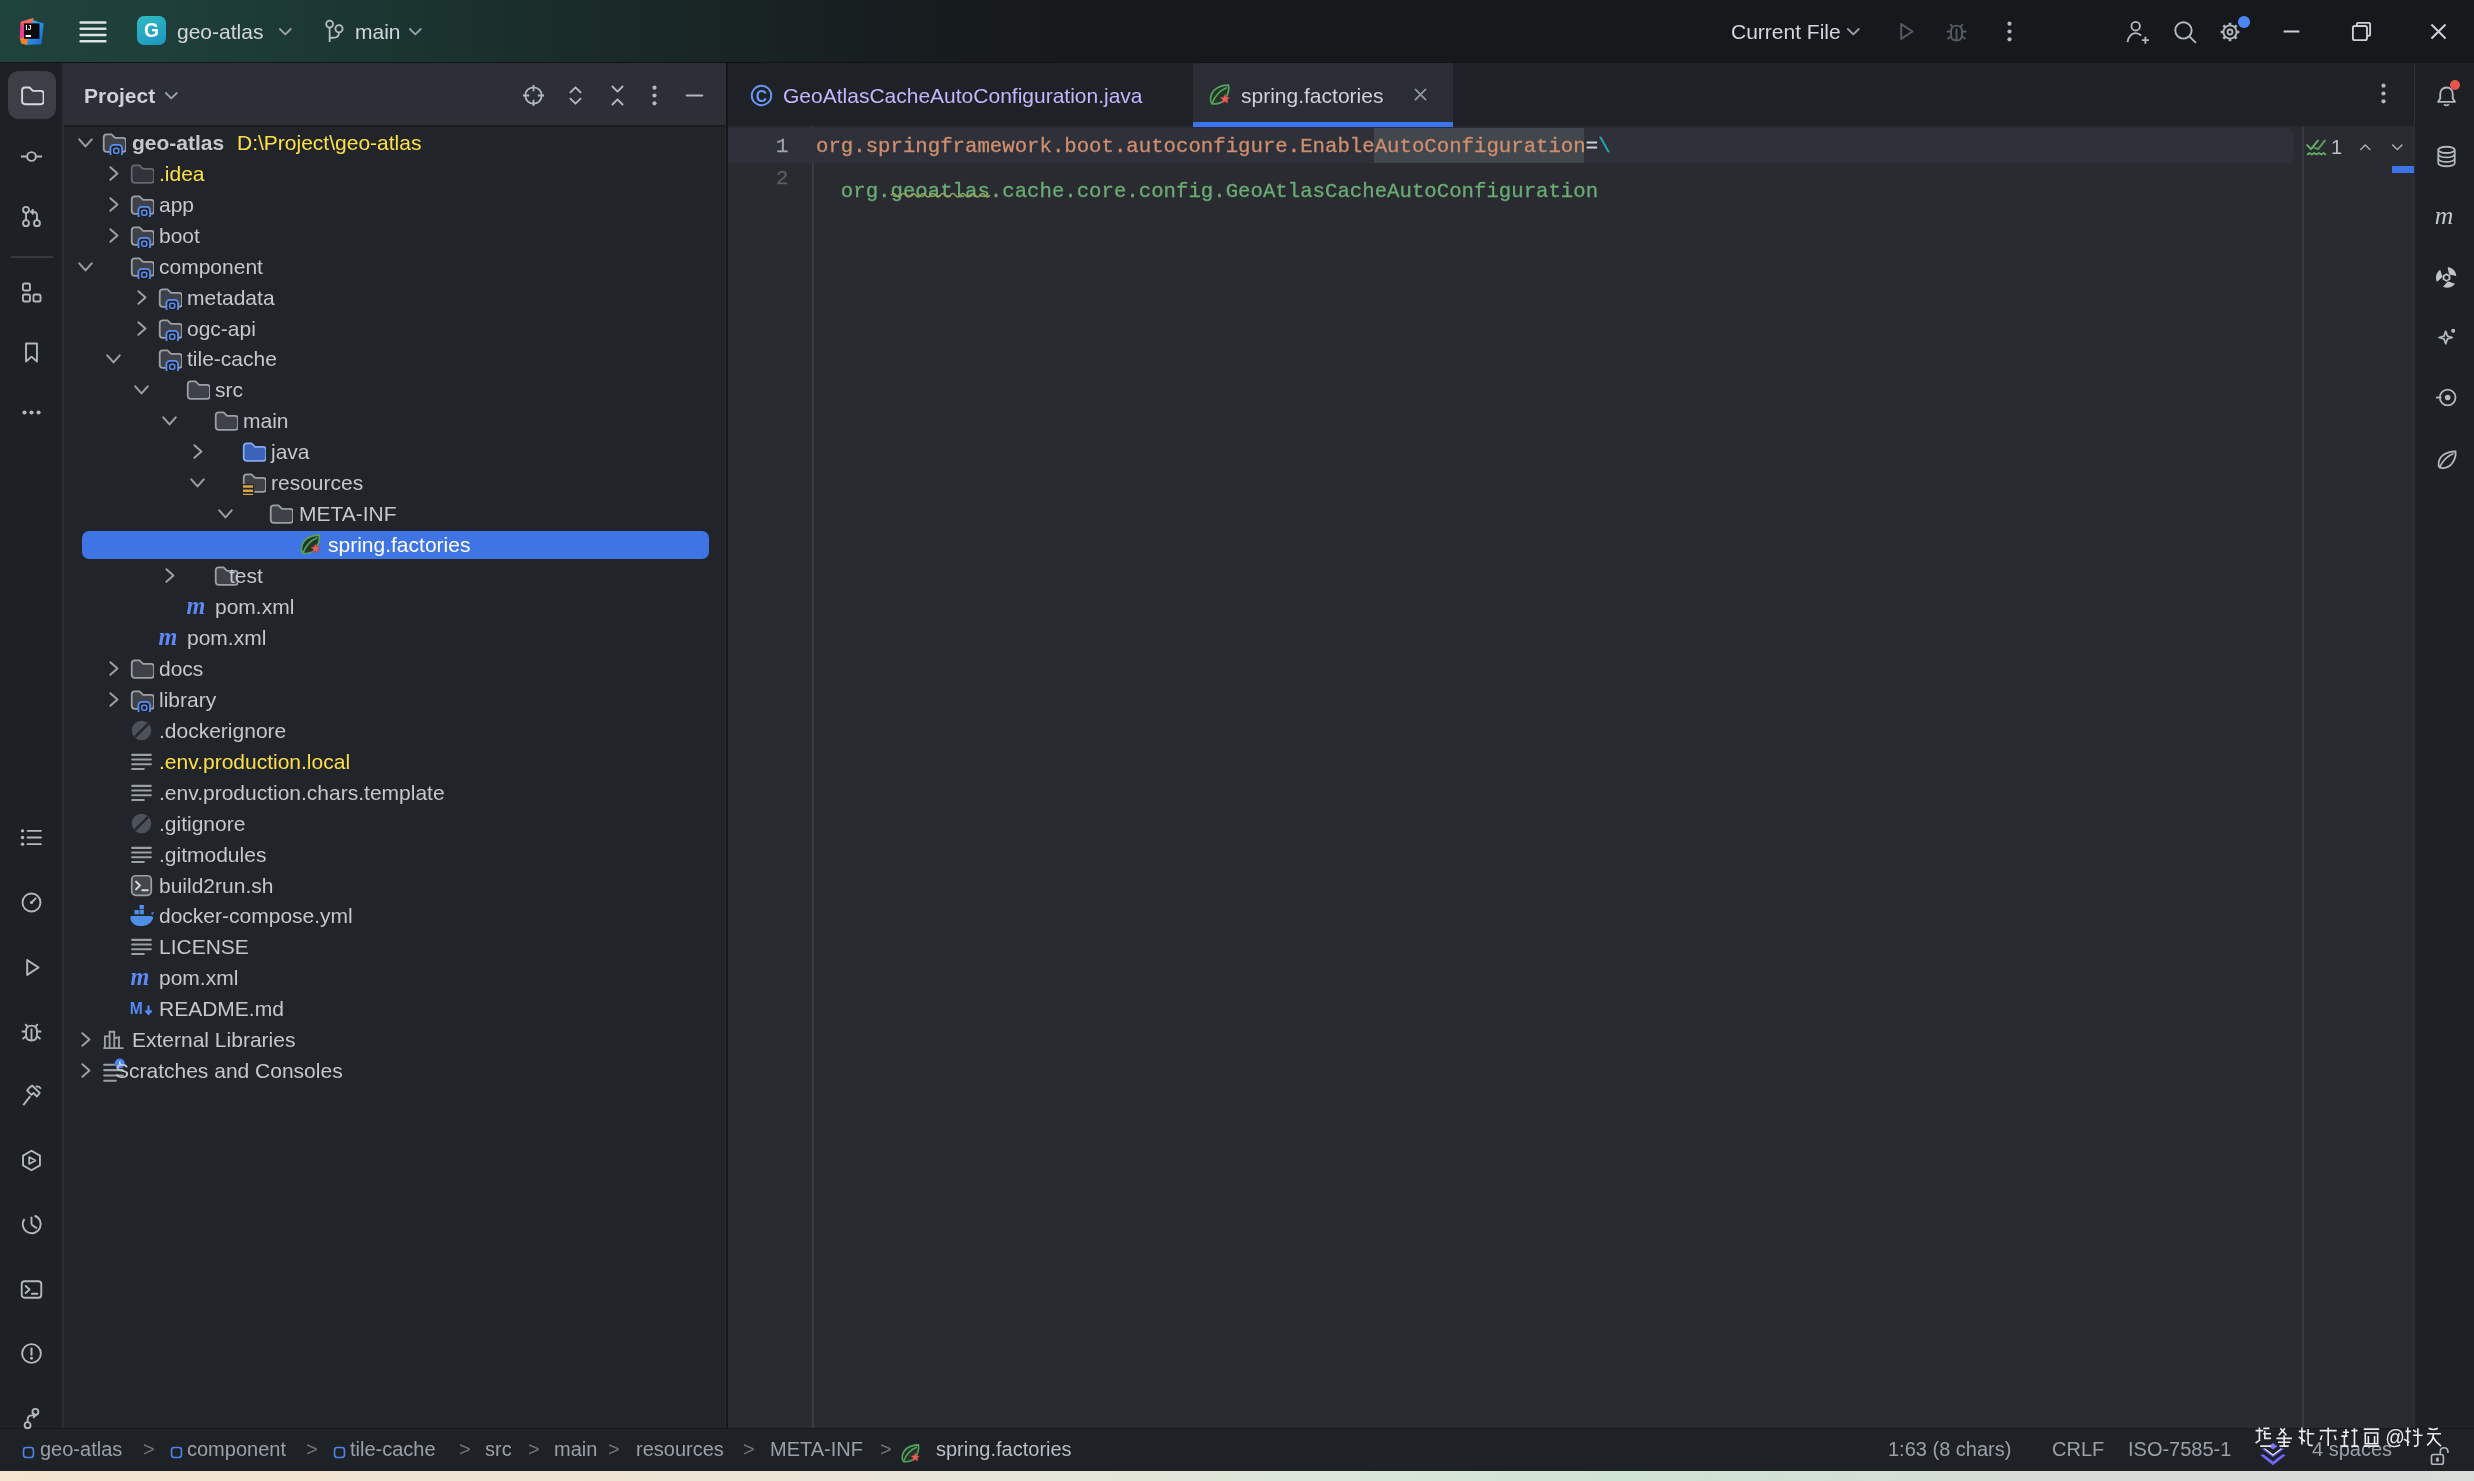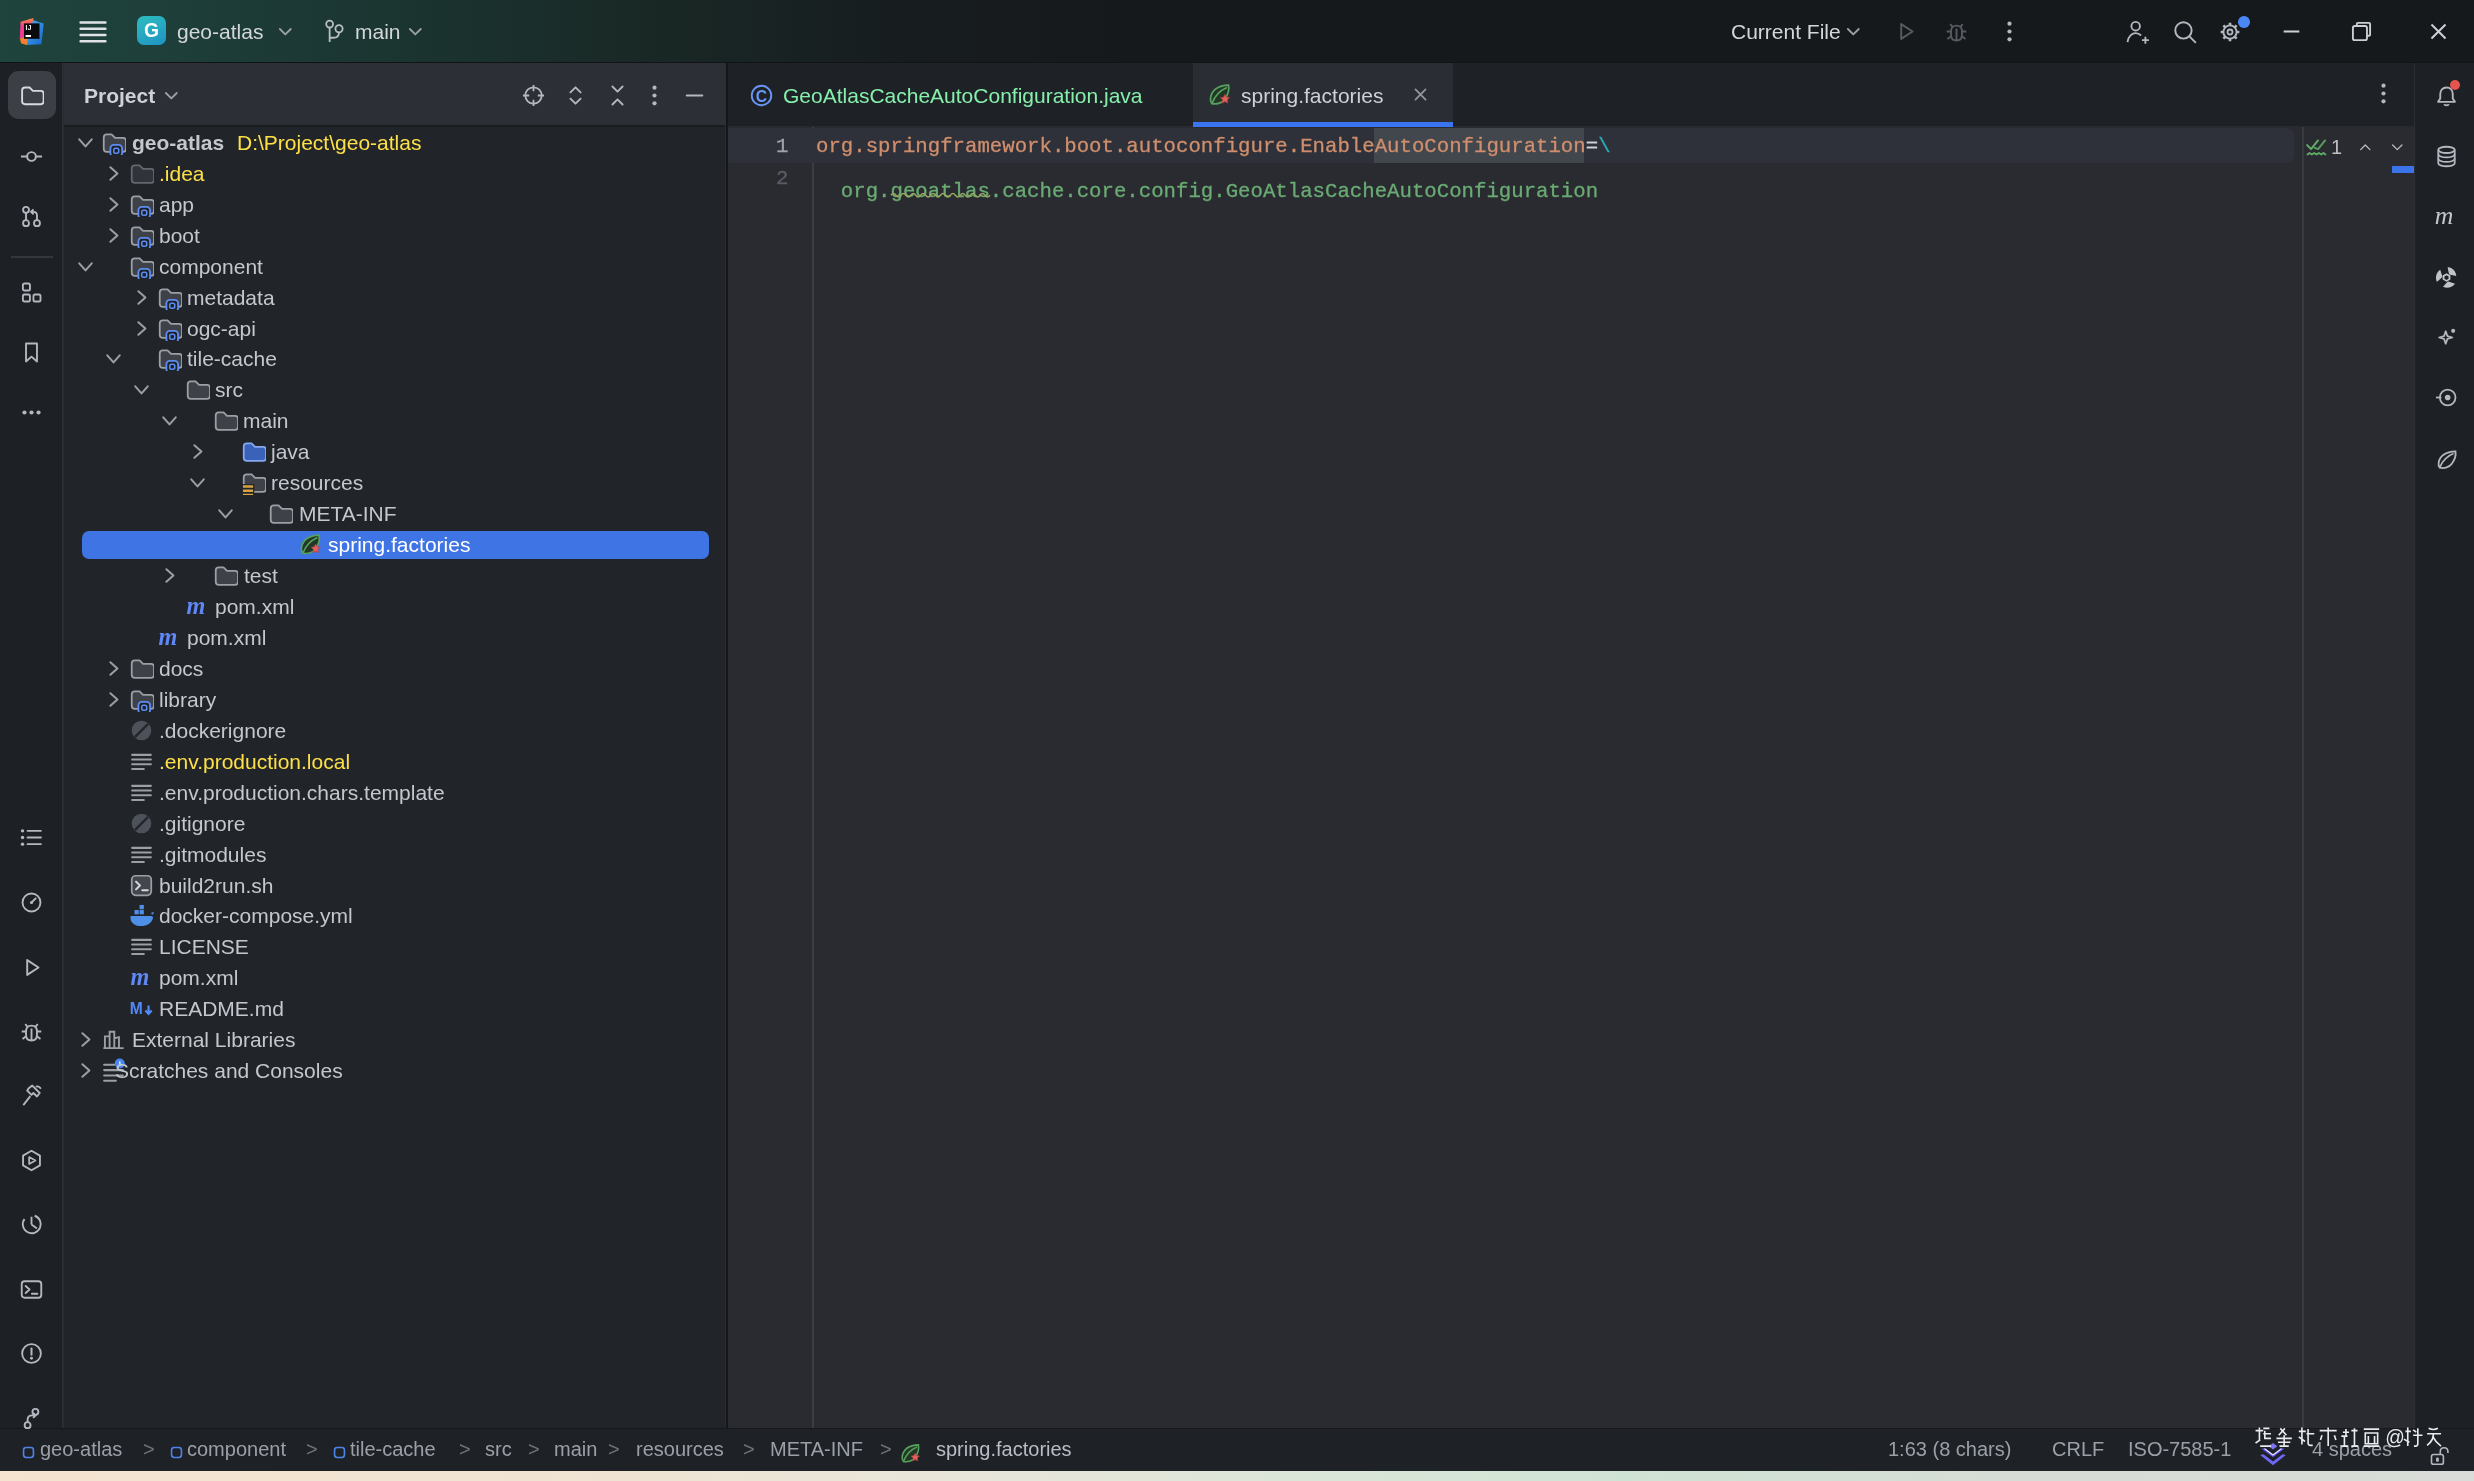--- a/index.html
+++ b/index.html
@@ -546,21 +546,21 @@
   </svg>
 <svg class="abs" style="left:682px;top:83px" width="25" height="25" viewBox="0 0 32 32">
     <use href="#hmin"></use>
   </svg>
 
 <div class="abs" style="left:1193px;top:63px;width:260px;height:63px;background:#2a2d33"></div>
 <div class="abs" style="left:1193px;top:122px;width:260px;height:4.6px;background:#3b74f0"></div>
 <svg class="abs" style="left:749px;top:83px" width="25" height="25" viewBox="0 0 32 32">
     <use href="#classc"></use>
   </svg>
-<div class="abs" style="left:783px;top:76px;height:39px;line-height:39px;font-size:21px;color:#86efac">GeoAtlasCacheAutoConfiguration.java</div>
+<div class="abs" style="left:783px;top:76px;height:39px;line-height:39px;font-size:21px;color:#c4b5fd">GeoAtlasCacheAutoConfiguration.java</div>
 <svg class="abs" style="left:1207px;top:82px" width="25.5" height="25.5" viewBox="0 0 33 33">
     <use href="#fleaf"></use>
   </svg>
 <div class="abs" style="left:1241px;top:76px;height:39px;line-height:39px;font-size:21px;color:#ced2d8">spring.factories</div>
 <svg class="abs" style="left:1409px;top:83px" width="23" height="23" viewBox="0 0 30 30">
     <use href="#tclose"></use>
   </svg>
 <svg class="abs" style="left:2371px;top:81px" width="25" height="25" viewBox="0 0 32 32">
     <use href="#kebab"></use>
   </svg>
@@ -691,21 +691,21 @@
       </svg>
       <span class="lbl" style="left:328px">spring.factories</span>
     </div>
 <div class="row" style="top:560px">
       <svg style="left:157px" width="25" height="25" viewBox="0 0 32 32">
         <use href="#chr"></use>
       </svg>
       <svg style="left:213px" width="25" height="25" viewBox="0 0 32 32">
         <use href="#fol"></use>
       </svg>
-      <span class="lbl" style="left:244px">test</span>
+      <span class="lbl" style="left:229px">test</span>
     </div>
 <div class="row" style="top:591px">
       <svg style="left:185px" width="25" height="25" viewBox="0 0 32 32">
         <use href="#fmvn"></use>
       </svg>
       <span class="lbl" style="left:215px">pom.xml</span>
     </div>
 <div class="row" style="top:622px">
       <svg style="left:157px" width="25" height="25" viewBox="0 0 32 32">
         <use href="#fmvn"></use>

